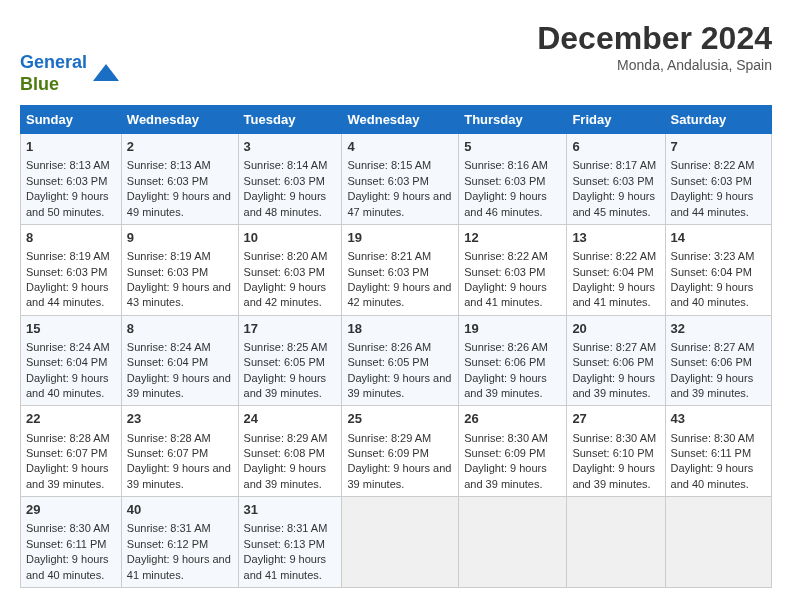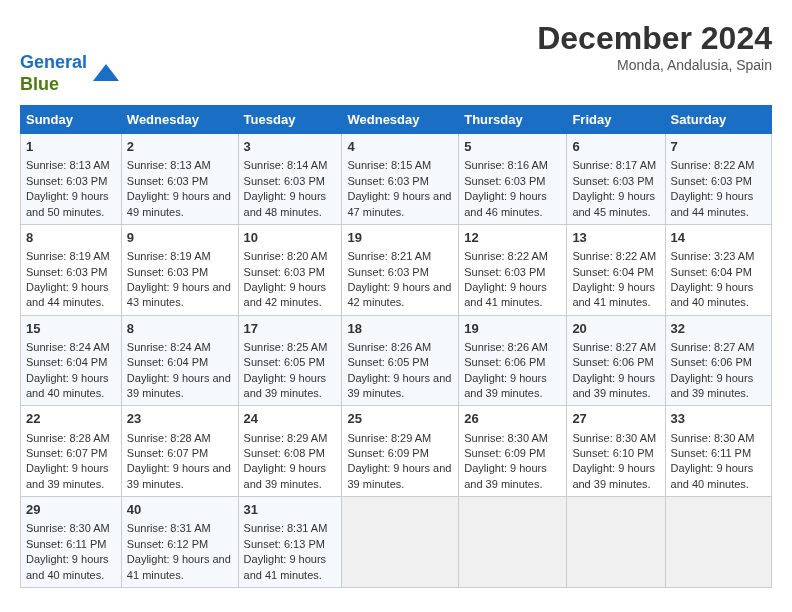--- a/index.html
+++ b/index.html
@@ -144,21 +144,21 @@
         <td><span class="day-num">20</span><span>Sunrise: 8:27 AM</span><br><span>Sunset: 6:06 PM</span><br><span>Daylight: 9 hours and 39 minutes.</span></td>
         <td><span class="day-num">32</span><span>Sunrise: 8:27 AM</span><br><span>Sunset: 6:06 PM</span><br><span>Daylight: 9 hours and 39 minutes.</span></td>
       </tr>
       <tr>
         <td><span class="day-num">22</span><span>Sunrise: 8:28 AM</span><br><span>Sunset: 6:07 PM</span><br><span>Daylight: 9 hours and 39 minutes.</span></td>
         <td><span class="day-num">23</span><span>Sunrise: 8:28 AM</span><br><span>Sunset: 6:07 PM</span><br><span>Daylight: 9 hours and 39 minutes.</span></td>
         <td><span class="day-num">24</span><span>Sunrise: 8:29 AM</span><br><span>Sunset: 6:08 PM</span><br><span>Daylight: 9 hours and 39 minutes.</span></td>
         <td><span class="day-num">25</span><span>Sunrise: 8:29 AM</span><br><span>Sunset: 6:09 PM</span><br><span>Daylight: 9 hours and 39 minutes.</span></td>
         <td><span class="day-num">26</span><span>Sunrise: 8:30 AM</span><br><span>Sunset: 6:09 PM</span><br><span>Daylight: 9 hours and 39 minutes.</span></td>
         <td><span class="day-num">27</span><span>Sunrise: 8:30 AM</span><br><span>Sunset: 6:10 PM</span><br><span>Daylight: 9 hours and 39 minutes.</span></td>
-        <td><span class="day-num">33</span><span>Sunrise: 8:30 AM</span><br><span>Sunset: 6:11 PM</span><br><span>Daylight: 9 hours and 40 minutes.</span></td>
+        <td><span class="day-num">43</span><span>Sunrise: 8:30 AM</span><br><span>Sunset: 6:11 PM</span><br><span>Daylight: 9 hours and 40 minutes.</span></td>
       </tr>
       <tr>
         <td><span class="day-num">29</span><span>Sunrise: 8:30 AM</span><br><span>Sunset: 6:11 PM</span><br><span>Daylight: 9 hours and 40 minutes.</span></td>
         <td><span class="day-num">40</span><span>Sunrise: 8:31 AM</span><br><span>Sunset: 6:12 PM</span><br><span>Daylight: 9 hours and 41 minutes.</span></td>
         <td><span class="day-num">31</span><span>Sunrise: 8:31 AM</span><br><span>Sunset: 6:13 PM</span><br><span>Daylight: 9 hours and 41 minutes.</span></td>
         <td class="empty-cell"></td>
         <td class="empty-cell"></td>
         <td class="empty-cell"></td>
         <td class="empty-cell"></td>
       </tr>

